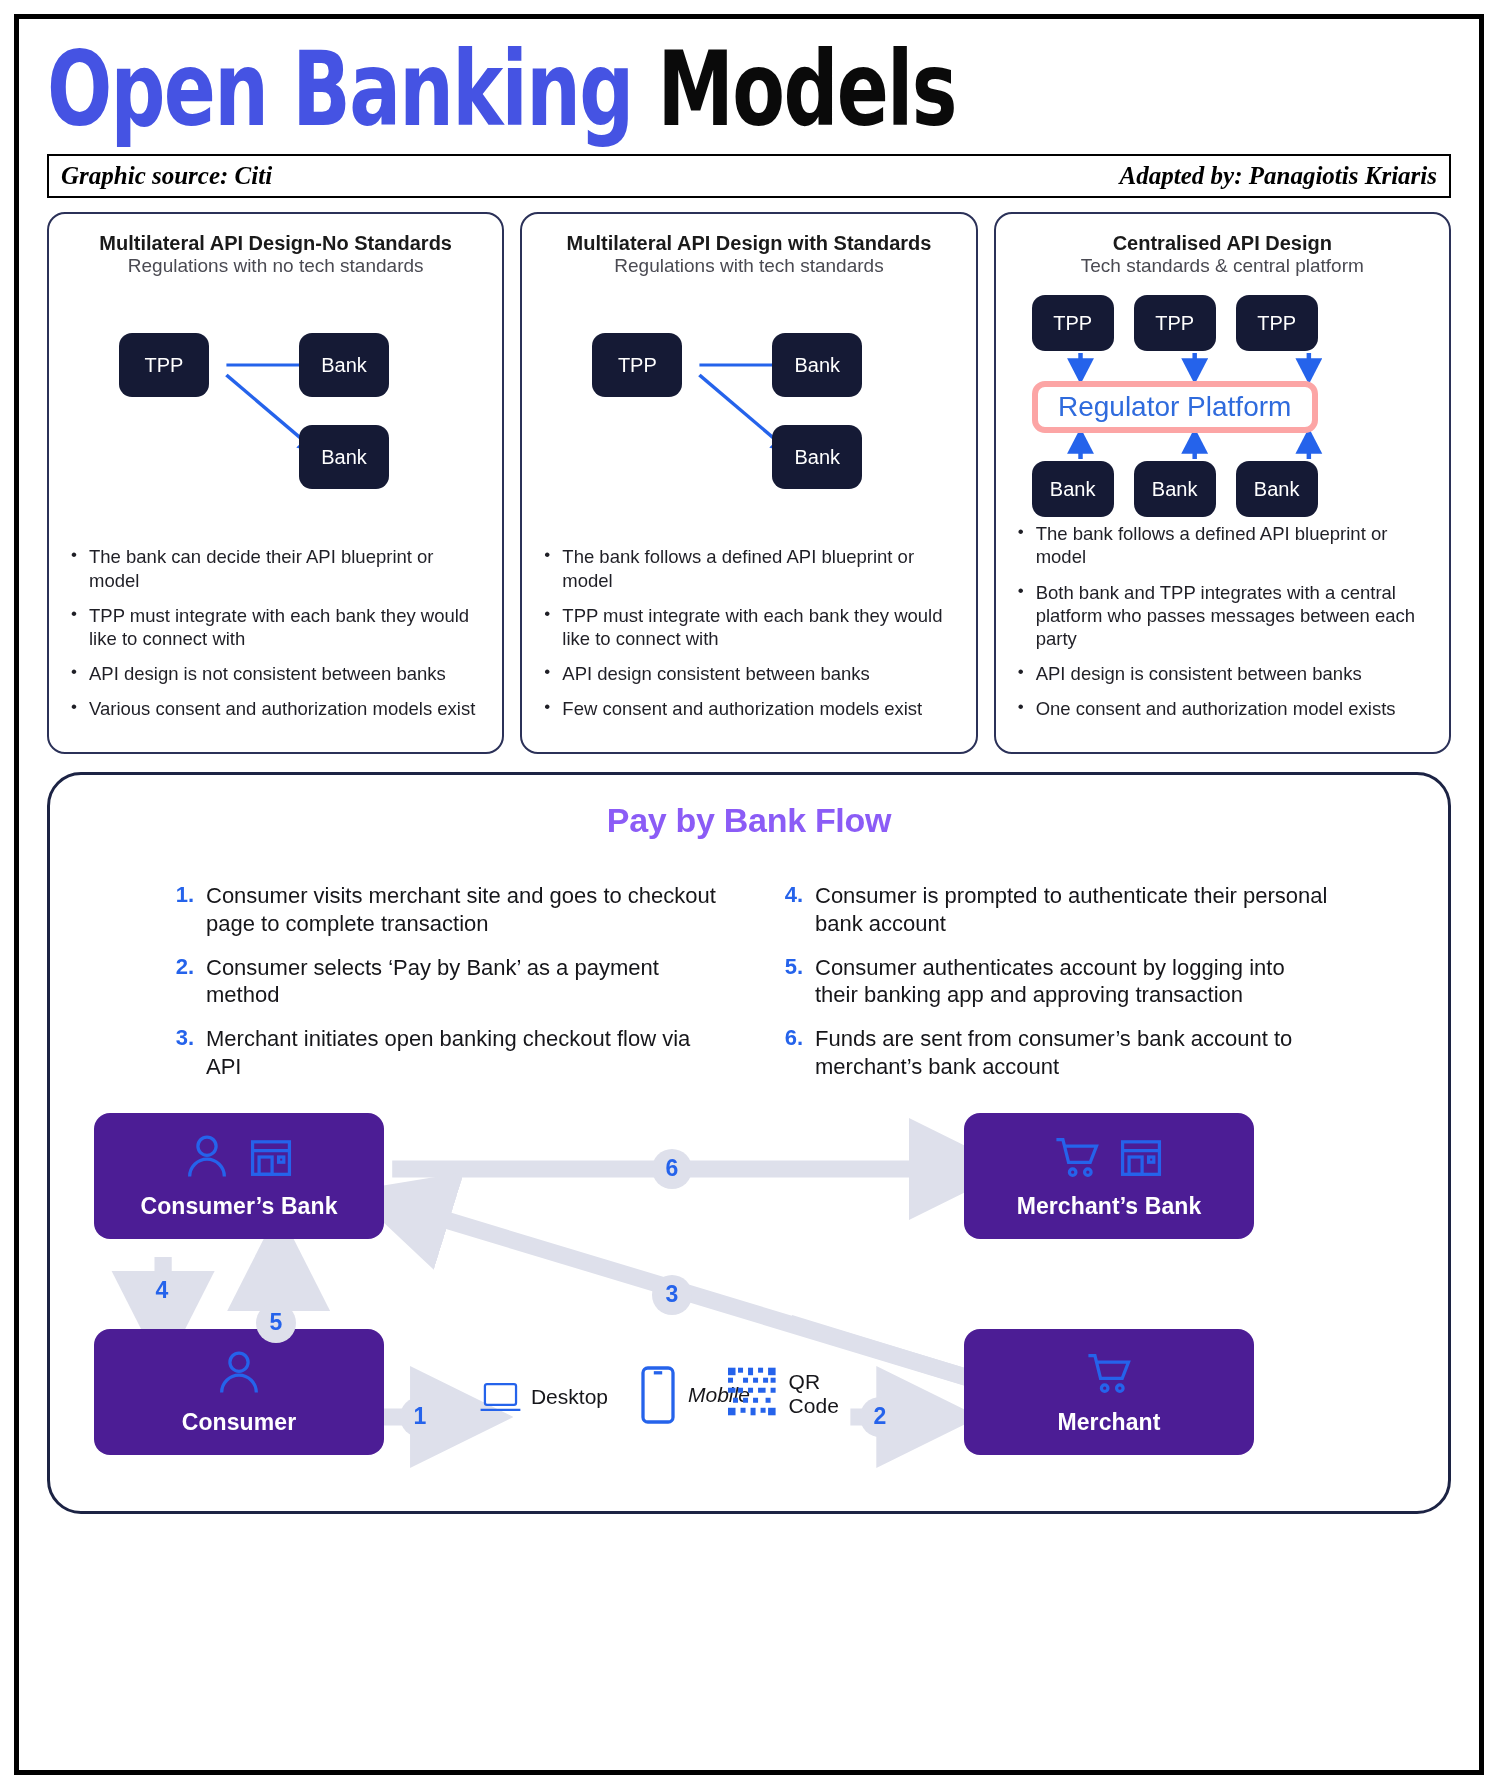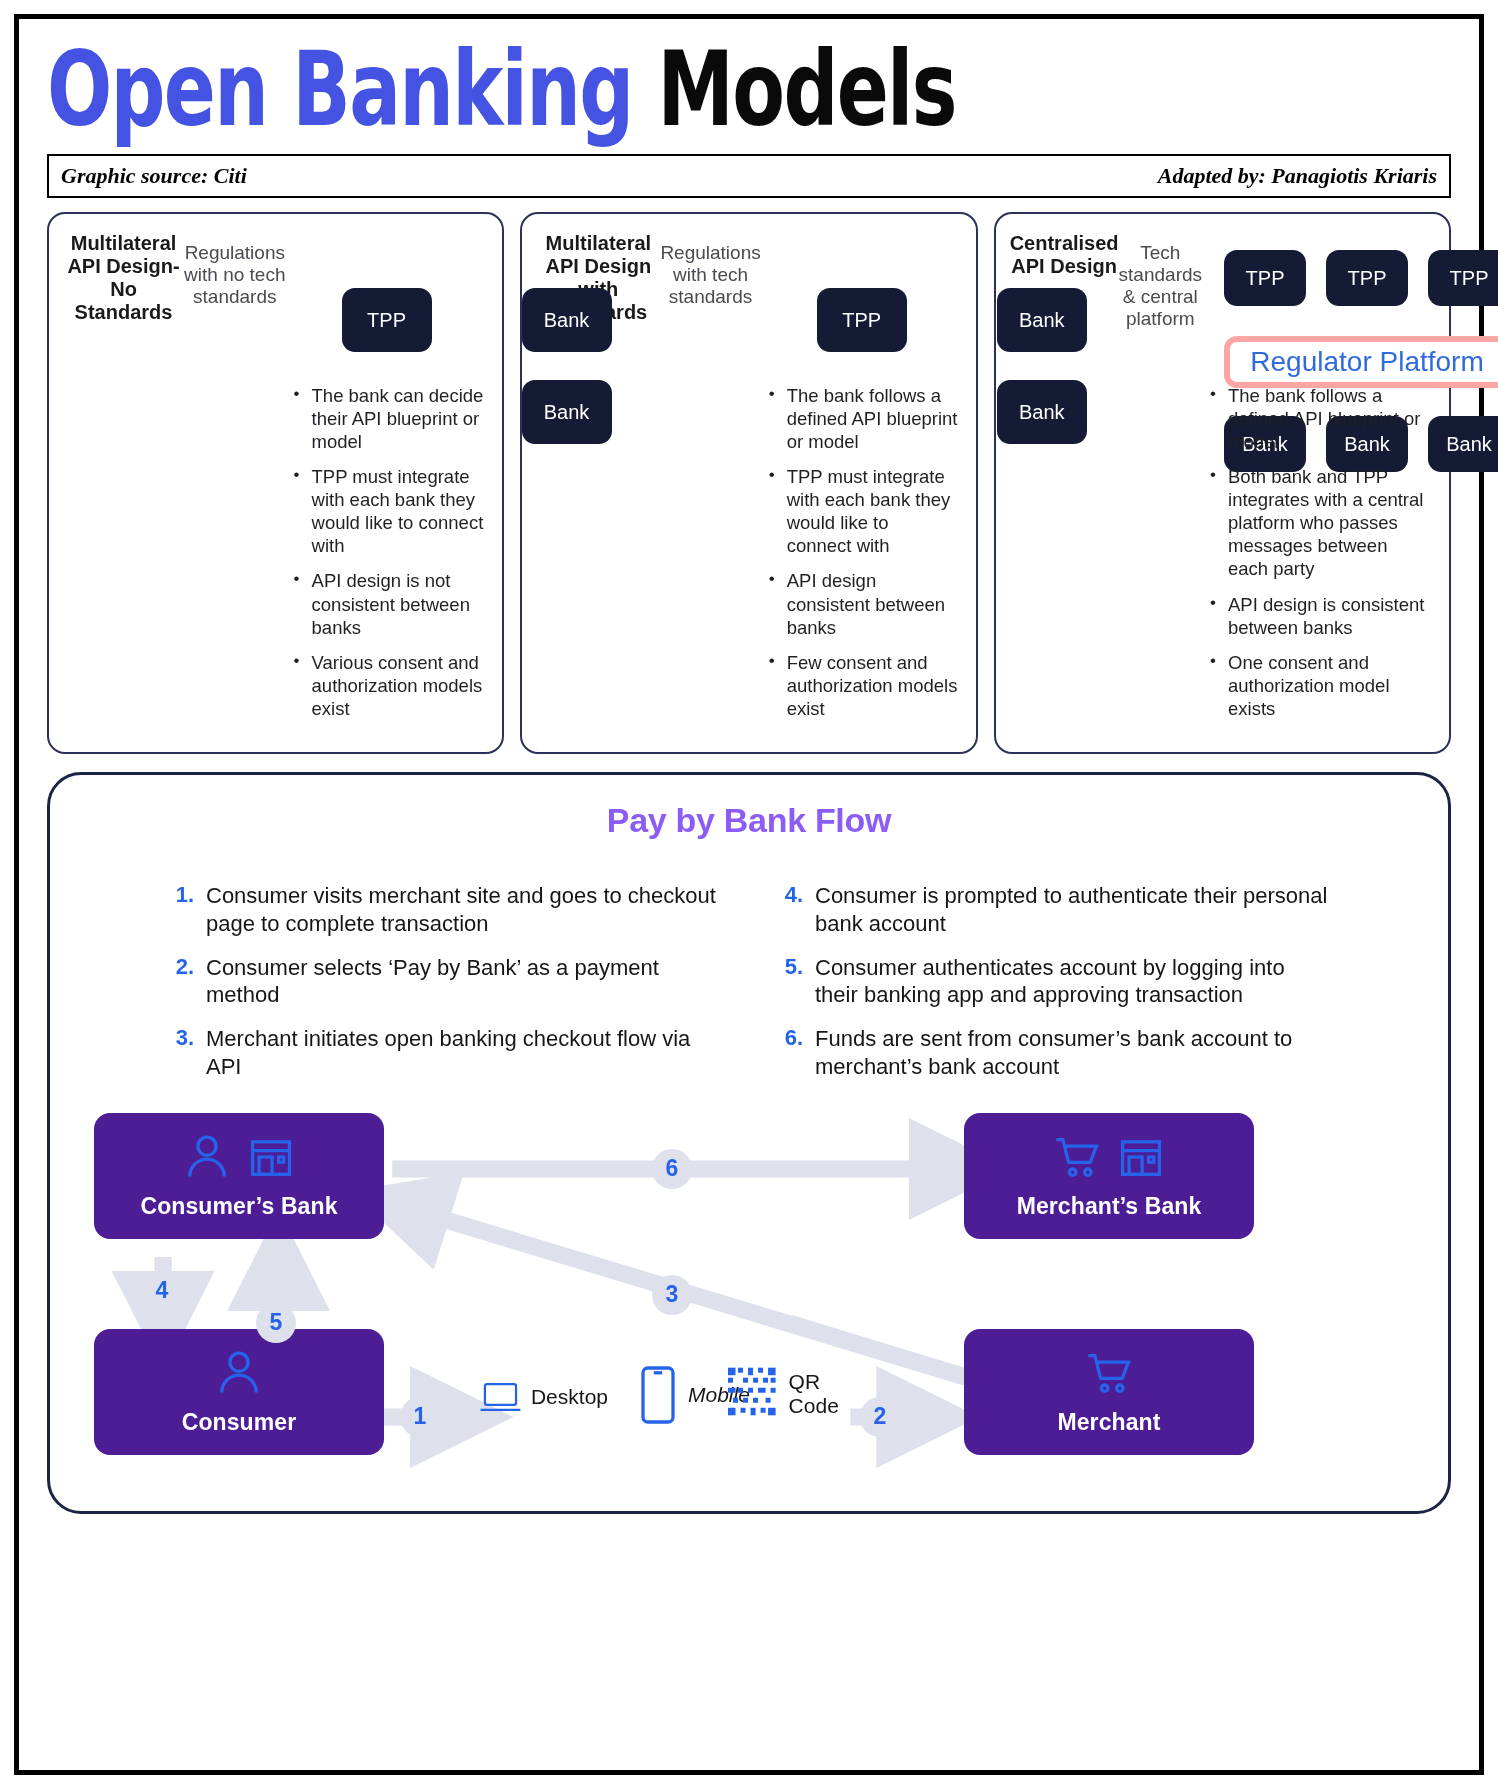--- a/index.html
+++ b/index.html
@@ -41,53 +41,53 @@
   .source-bar {
     margin-top: 10px;
     border: 2px solid #000;
     height: 44px;
     display: flex;
     align-items: center;
     justify-content: space-between;
     padding: 0 12px;
   }
   .source-bar span {
-    font-size: 22px;
+    font-size: 25px;
     font-weight: 700;
     font-style: italic;
     color: #000;
     font-family: "Liberation Serif", serif;
   }
 
   
   .panels {
     margin-top: 14px;
     display: flex;
     gap: 16px;
     height: 542px;
   }
   .panel {
     flex: 1;
     border: 2px solid #2b3158;
     border-radius: 18px;
     padding: 18px 14px 10px 14px;
     display: flex;
-    flex-direction: row;
+    flex-direction: column;
   }
   .panel-title {
     text-align: center;
     font-size: 20px;
     font-weight: 700;
     color: #1a1a1a;
   }
   .panel-sub {
     text-align: center;
     font-size: 19px;
     color: #4a4a52;
-    margin-top: 10px;
+    margin-top: 0;
   }
   .panel-diagram {
     position: relative;
     height: 232px;
     margin-top: 10px;
   }
   .panel-bullets {
     margin-top: auto;
     padding: 0 4px 10px 6px;
   }

